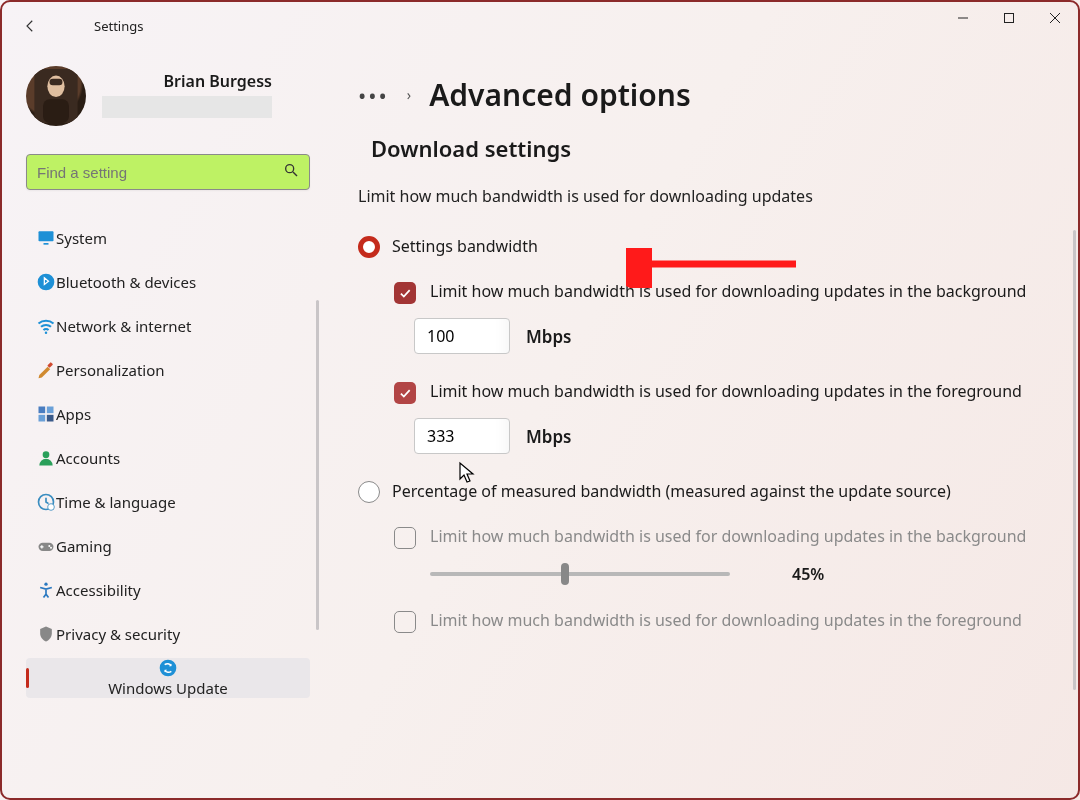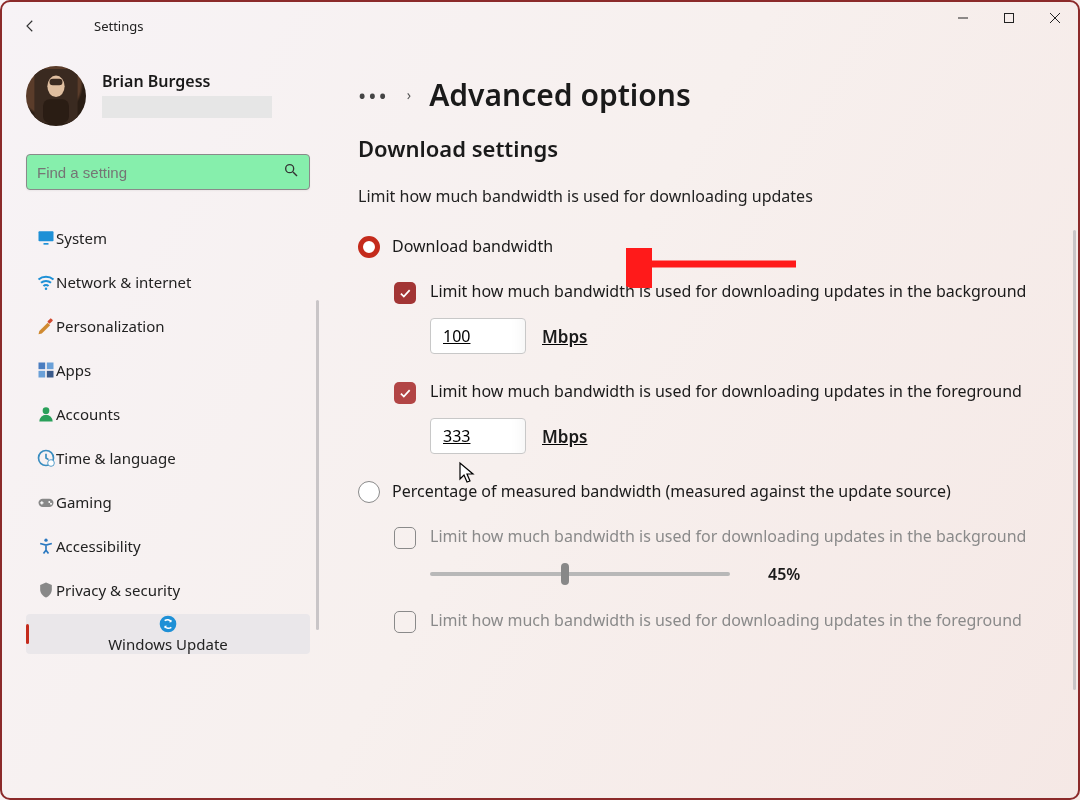--- a/index.html
+++ b/index.html
@@ -27,27 +27,27 @@
   .content { flex:1; padding: 24px 48px 0 36px; overflow:hidden; position:relative;}
 
   
   .user { display:flex; align-items:flex-start; gap: 16px; margin-bottom: 28px; }
   .avatar {
     width: 60px; height: 60px; border-radius: 50%;
     background: radial-gradient(circle at 40% 30%, #e8d0b8 0 20%, #5a3c2a 25% 55%, #2a1d14 60% 100%);
     display:flex;align-items:center;justify-content:center;overflow:hidden;
   }
   .avatar svg{width:44px;height:54px;}
-  .user-name { font-weight:600; font-size:16px; color:#1a1a1a; margin-top:4px;}
+  .user-name { font-weight:600; font-size:16px; color:#1a1a1a; margin-top:4px;text-align:right;}
   .user-sub { width:170px; height:22px; background:#e6e6e6; margin-top:4px; }
 
   
   .search-wrap {
     display:flex; align-items:center;
-    border:1px solid #8a8a8a; border-radius:4px; background:#86efac;
+    border:1px solid #8a8a8a; border-radius:4px; background:#bef264;
     height:36px; padding: 0 10px;
     box-shadow: 0 1px 2px rgba(0,0,0,0.05);
   }
   .search-wrap input {
     flex:1; border:none; outline:none; background:transparent;
     font-size:15px; color:#333;
   }
   .search-icon{color:#333;}
 
   
@@ -67,21 +67,21 @@
   .nav-scroll{
     position:absolute; right:3px; top:250px; width:3px; height:330px;
     background:#c9c5c7; border-radius:2px;
   }
 
   
   .crumb-row { display:flex; align-items:center; gap:18px; margin-bottom:18px; }
   .crumb-dots{ font-size:22px; color:#444; letter-spacing:2px;}
   .crumb-chev{ color:#555; font-size:14px;}
   .page-title{ font-size:30px; font-weight:600; color:#1a1a1a;}
-  .section-h{ font-size:22px; font-weight:600; margin-bottom:22px; color:#1a1a1a;}
+  .section-h{ font-size:22px; font-weight:600; margin-bottom:22px; color:#1a1a1a;margin-left:13px;}
   .section-sub{ font-size:16px; color:#222; margin-bottom:28px;}
 
   .radio-row{ display:flex; align-items:center; gap:12px; margin-bottom:22px;}
   .radio{
     width:22px;height:22px;border-radius:50%;
     border:5px solid #c42b1c; background:#fff;
   }
   .radio.off{ border:1.5px solid #8a8a8a; }
   .radio-row.disabled .radio-label{color:#1a1a1a;}
   .radio-label, .chk-label{font-size:16px; color:#1a1a1a;line-height:1.45;}
@@ -91,30 +91,30 @@
     width:22px;height:22px;border-radius:5px;flex-shrink:0;
     display:flex;align-items:center;justify-content:center;
     margin-top:2px;
   }
   .chk.on{background:#a23535;}
   .chk.on2{background:#b24545;}
   .chk.off{border:1.5px solid #8a8a8a;}
   .chk svg{stroke:#fff;}
   .chk-label.dis{color:#8a8a8a;}
 
-  .value-row{ display:flex;align-items:center;gap:16px; margin:10px 0 26px 72px;text-decoration:underline;}
+  .value-row{ display:flex;align-items:center;gap:16px; margin:10px 0 26px 56px;}
   .num-input{
     width:96px;height:36px;border:1px solid #c8c8c8;border-radius:4px;
     background:#fff; padding:0 12px; font-size:16px;
     display:flex;align-items:center;
     box-shadow:inset -20px 0 16px -18px rgba(0,0,0,0.05);
   }
   .unit{font-size:17px;font-weight:600;color:#1a1a1a;}
 
-  .slider-row{display:flex;align-items:center;gap:12px;margin:8px 0 24px 72px;}
+  .slider-row{display:flex;align-items:center;gap:36px;margin:8px 0 24px 72px;}
   .slider{
     width:300px;height:4px;background:#b8b8b8;border-radius:2px;position:relative;
   }
   .slider .thumb{
     position:absolute; top:50%; width:8px; height:22px;
     background:#888; border-radius:4px; transform:translate(-50%,-50%);
   }
   .slider-val{font-size:16px;font-weight:600;color:#1a1a1a;margin-left:26px;}
 
   .annot-arrow{
@@ -194,20 +194,29 @@
             <svg width="20" height="20" viewBox="0 0 24 24">
               <rect x="3" y="4" width="18" height="12" rx="1" fill="#1e90d6"></rect>
               <rect x="9" y="18" width="6" height="2" fill="#1e90d6"></rect>
             </svg>
           </span>
           <span>System</span>
         </div>
         <div class="nav-item">
           <span class="nav-icon">
             <svg width="20" height="20" viewBox="0 0 24 24">
+              <circle cx="12" cy="12" r="10" fill="#1e90d6"></circle>
+              <path d="M10 7l5 4-5 4V7l5 4-5 4" stroke="#fff" stroke-width="1.5" fill="none"></path>
+            </svg>
+          </span>
+          <span>Bluetooth &amp; devices</span>
+        </div>
+        <div class="nav-item">
+          <span class="nav-icon">
+            <svg width="20" height="20" viewBox="0 0 24 24">
               <path d="M3 9a14 14 0 0118 0M6 13a9 9 0 0112 0M9 17a4 4 0 016 0" stroke="#1e90d6" stroke-width="2.5" fill="none"></path>
               <circle cx="12" cy="20" r="1.5" fill="#1e90d6"></circle>
             </svg>
           </span>
           <span>Network &amp; internet</span>
         </div>
         <div class="nav-item">
           <span class="nav-icon">
             <svg width="20" height="20" viewBox="0 0 24 24">
               <path d="M4 18l10-10 3 3-10 10-4 1z" fill="#d08a30"></path>
@@ -293,21 +302,21 @@
       <span class="crumb-dots">•••</span>
       <span class="crumb-chev">›</span>
       <span class="page-title">Advanced options</span>
     </div>
 
     <div class="section-h">Download settings</div>
     <div class="section-sub">Limit how much bandwidth is used for downloading updates</div>
 
     <div class="radio-row">
       <div class="radio"></div>
-      <div class="radio-label">Download bandwidth</div>
+      <div class="radio-label">Settings bandwidth</div>
     </div>
 
     <div class="chk-row">
       <div class="chk on">
         <svg width="14" height="14" viewBox="0 0 24 24" fill="none" stroke-width="3">
             <polyline points="5 13 10 18 20 7"></polyline>
           </svg>
       </div>
       <div class="chk-label">Limit how much bandwidth is used for downloading updates in the background</div>
     </div>

